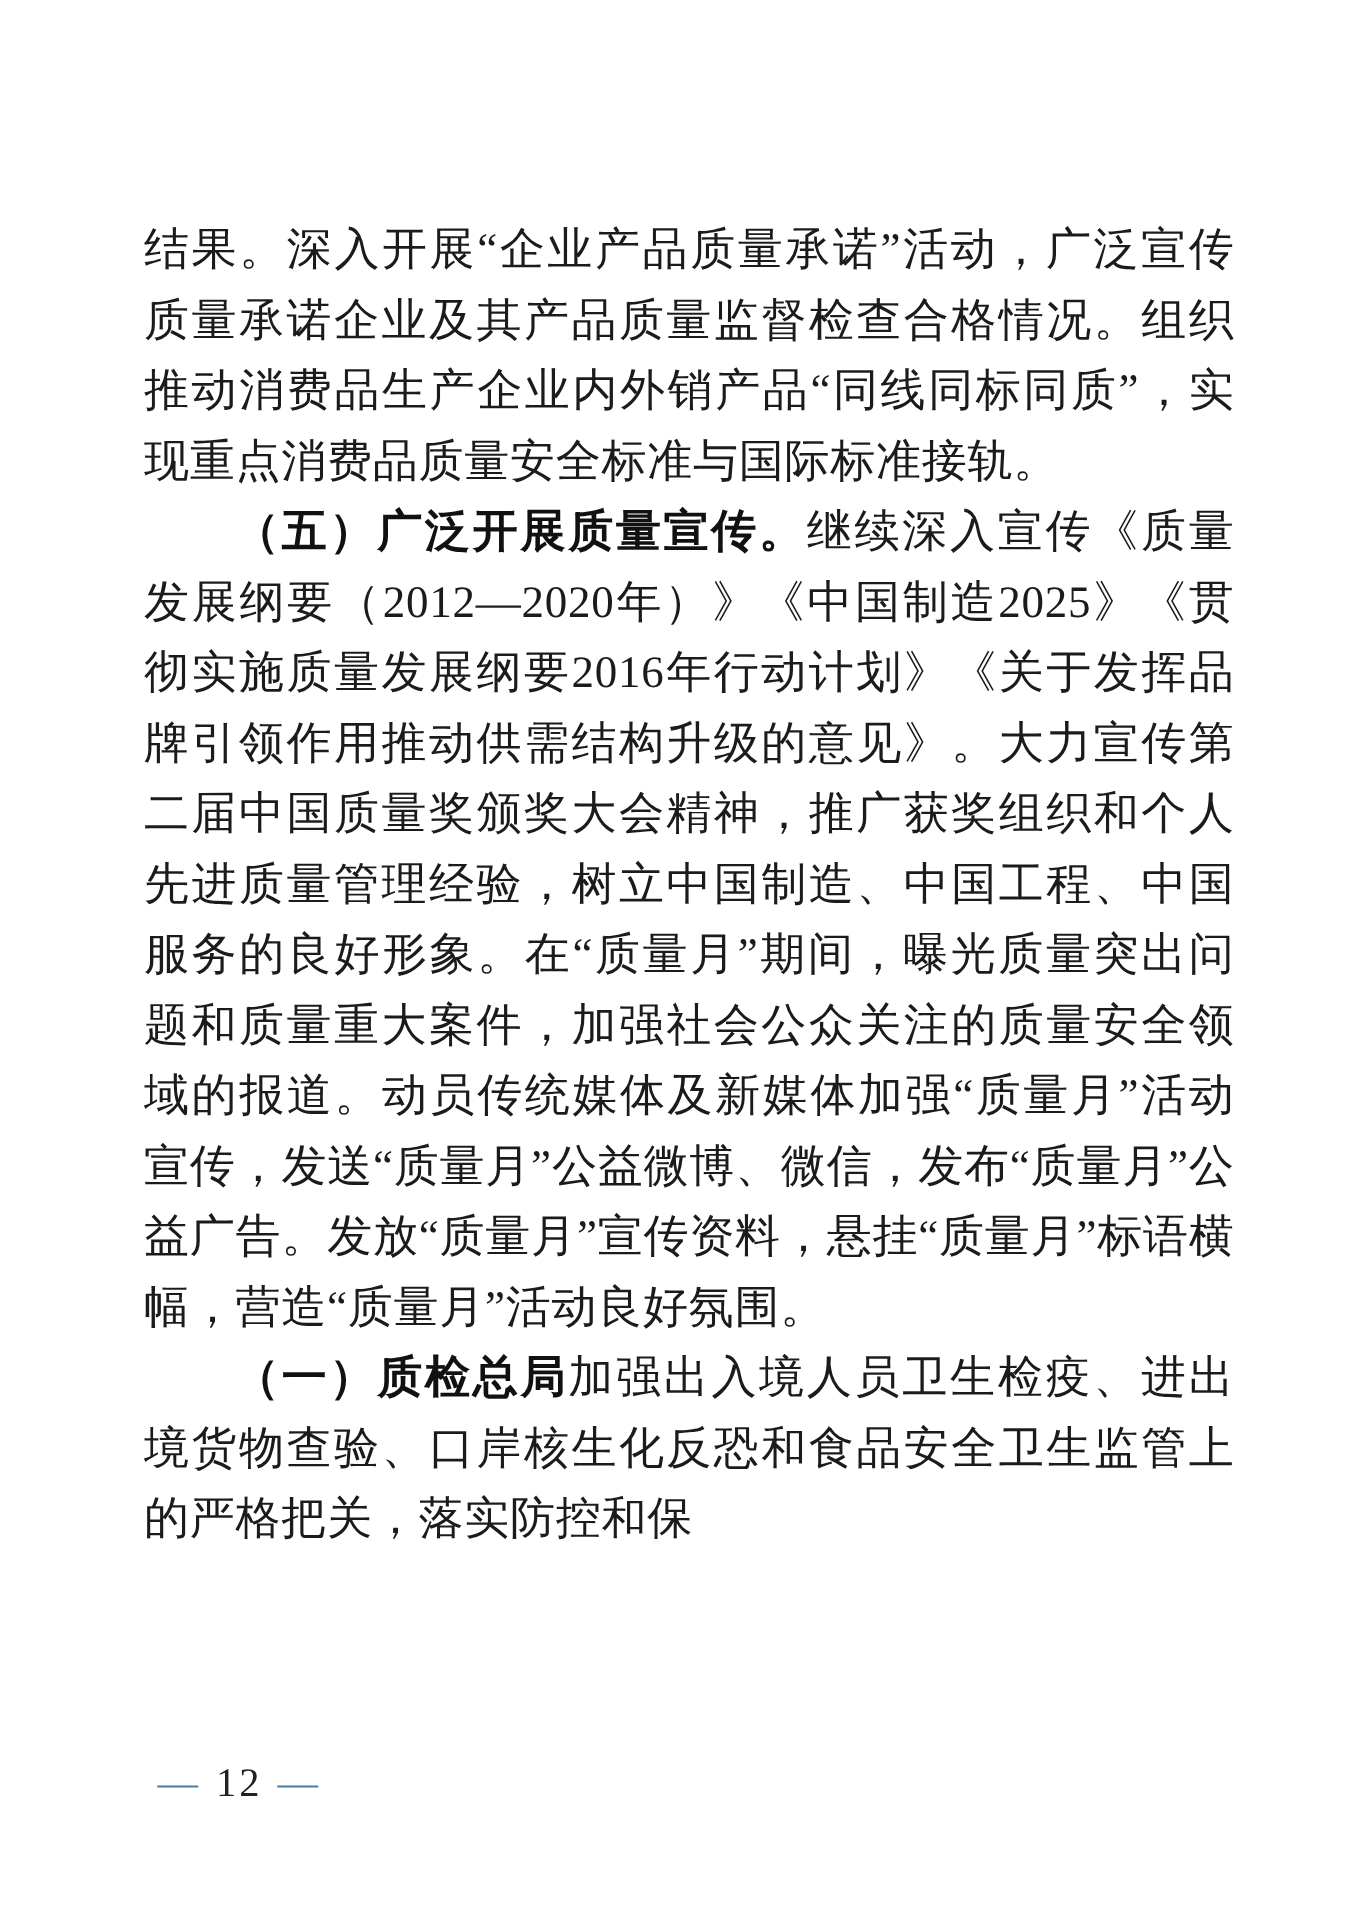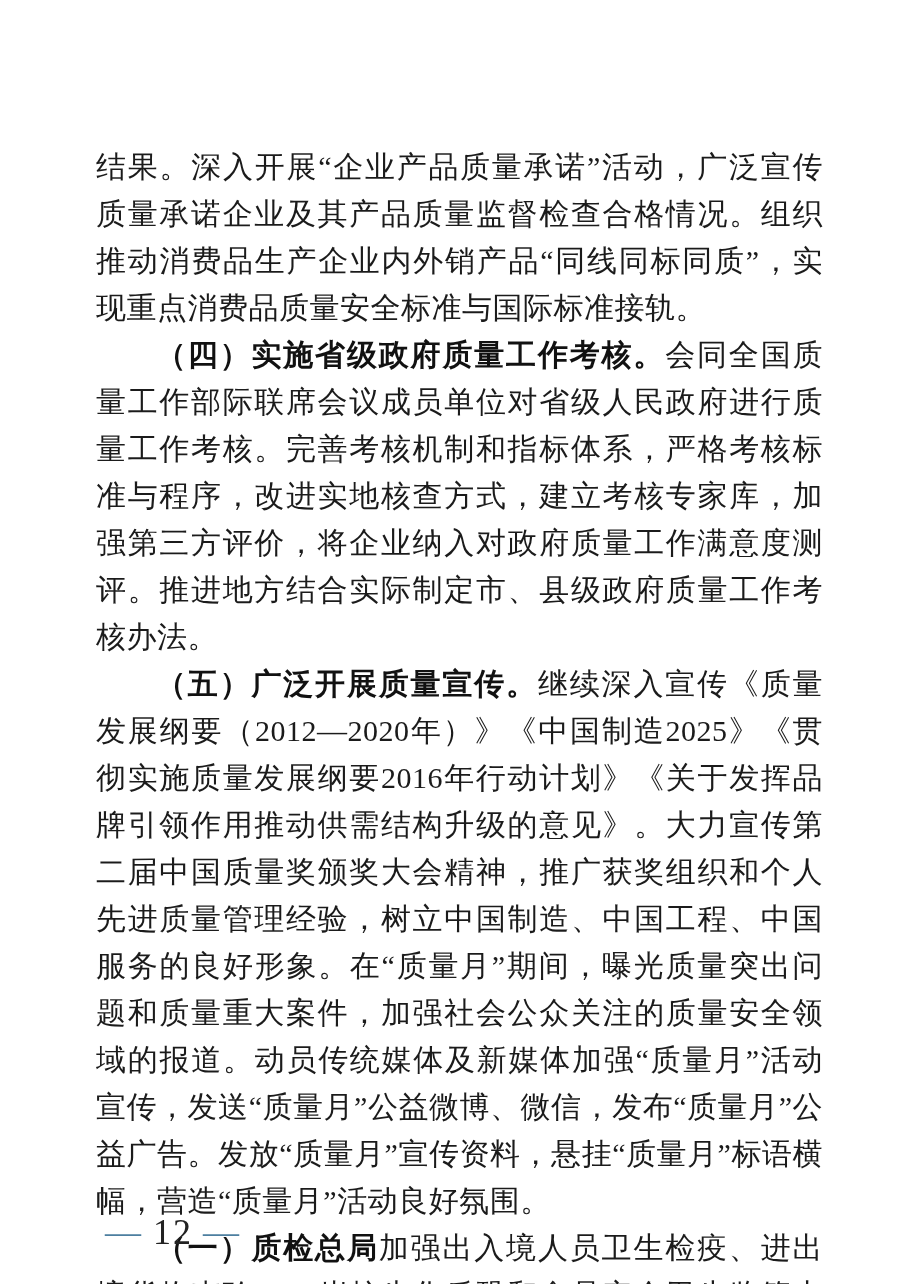--- a/index.html
+++ b/index.html
@@ -37,46 +37,44 @@
     font-size: 30px;
     line-height: 47px;
     text-indent: 2em;
     color: #0d0d0d;
     letter-spacing: 0.5px;
   }
   .footer {
     position: absolute;
     top: 1172px;
     left: 99px;
-    font-size: 36px;
+    font-size: 27px;
     line-height: 32px;
     color: #1f1f1f;
     letter-spacing: 2px;
     white-space: nowrap;
-    margin-top: 44px;
   }
   .footer .dash {
     color: #4d7fa0;
     padding: 0 6px;
     font-weight: 400;
   }
   .footer .num {
     color: #222222;
     padding: 0 4px;
   }
 </style>
 </head>
 <body>
 
 <div class="page">
   <div class="content">
 
     <p class="para"><span>结果。深入开展“企业产品质量承诺”活动，广泛宣传质量承诺企业及其产品质量监督检查合格情况。组织推动消费品生产企业内外销产品“同线同标同质”，实现重点消费品质量安全标准与国际标准接轨。</span></p>
 
-    <p class="para indent"><span class="lead">（四）实施省级政府质量工作考核。</span><span>会同全国质量工作部际联席会议成员单位对省级人民政府进行质量工作考核。完善考核机制和指标体系，严格考核标准与程序，改进实地核查方式，建立考核专家库，加强第三方评价，将企业纳入对政府质量工作满意度测评。推进地方结合实际制定市、县级政府质量工作考核办法。</span></p>
 
     <p class="para indent"><span class="lead">（五）广泛开展质量宣传。</span><span>继续深入宣传《质量发展纲要（2012—2020年）》《中国制造2025》《贯彻实施质量发展纲要2016年行动计划》《关于发挥品牌引领作用推动供需结构升级的意见》。大力宣传第二届中国质量奖颁奖大会精神，推广获奖组织和个人先进质量管理经验，树立中国制造、中国工程、中国服务的良好形象。在“质量月”期间，曝光质量突出问题和质量重大案件，加强社会公众关注的质量安全领域的报道。动员传统媒体及新媒体加强“质量月”活动宣传，发送“质量月”公益微博、微信，发布“质量月”公益广告。发放“质量月”宣传资料，悬挂“质量月”标语横幅，营造“质量月”活动良好氛围。</span></p>
 
 
     <p class="para indent"><span class="lead">（一）质检总局</span><span>加强出入境人员卫生检疫、进出境货物查验、口岸核生化反恐和食品安全卫生监管上的严格把关，落实防控和保</span></p>
 
   </div>
 
   <div class="footer"><span class="dash">—</span><span class="num">12</span><span class="dash">—</span></div>
 </div>

